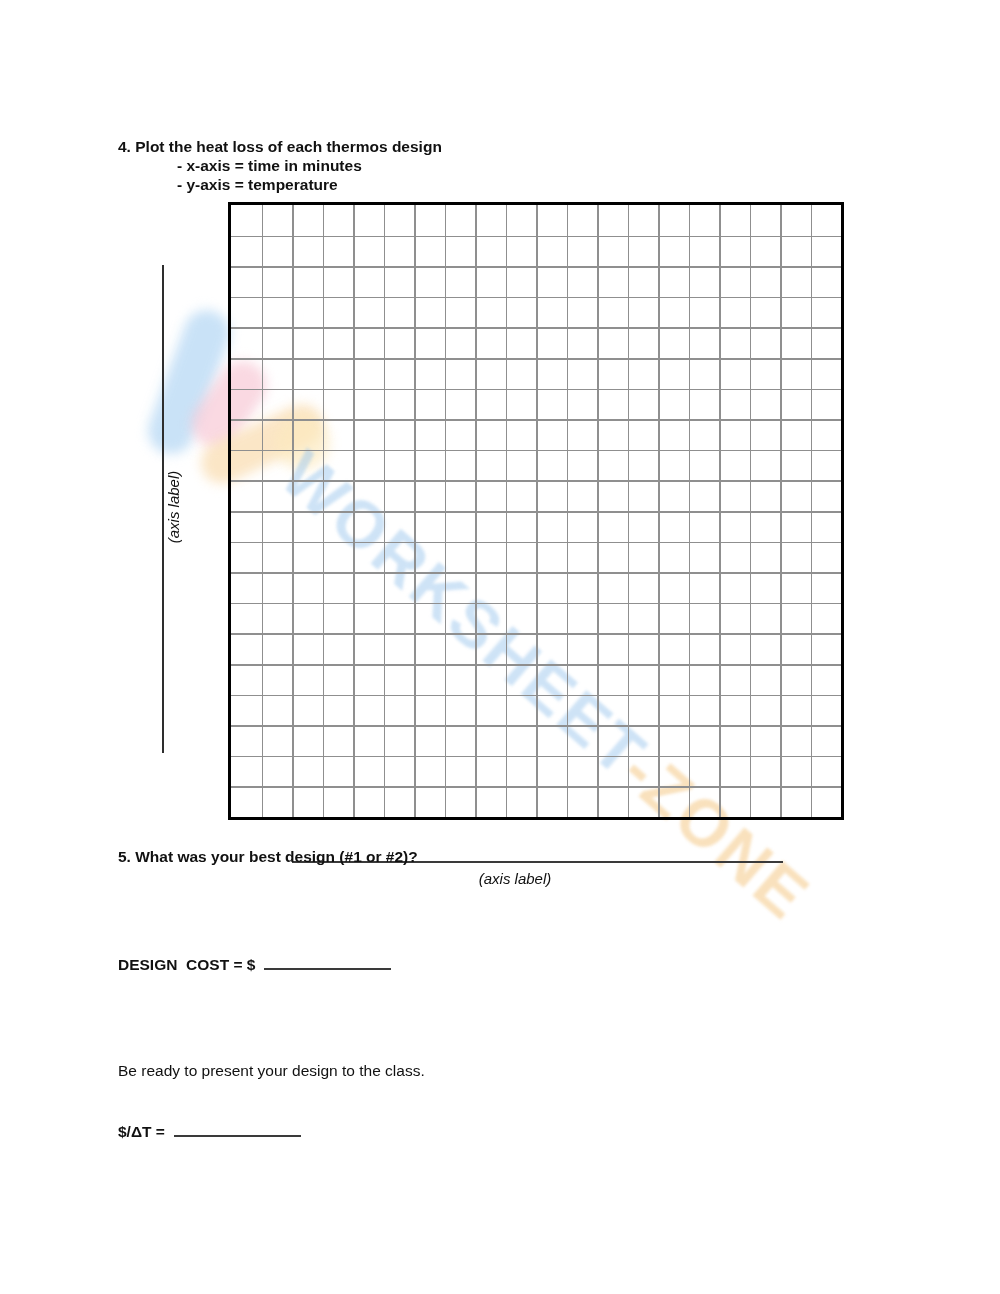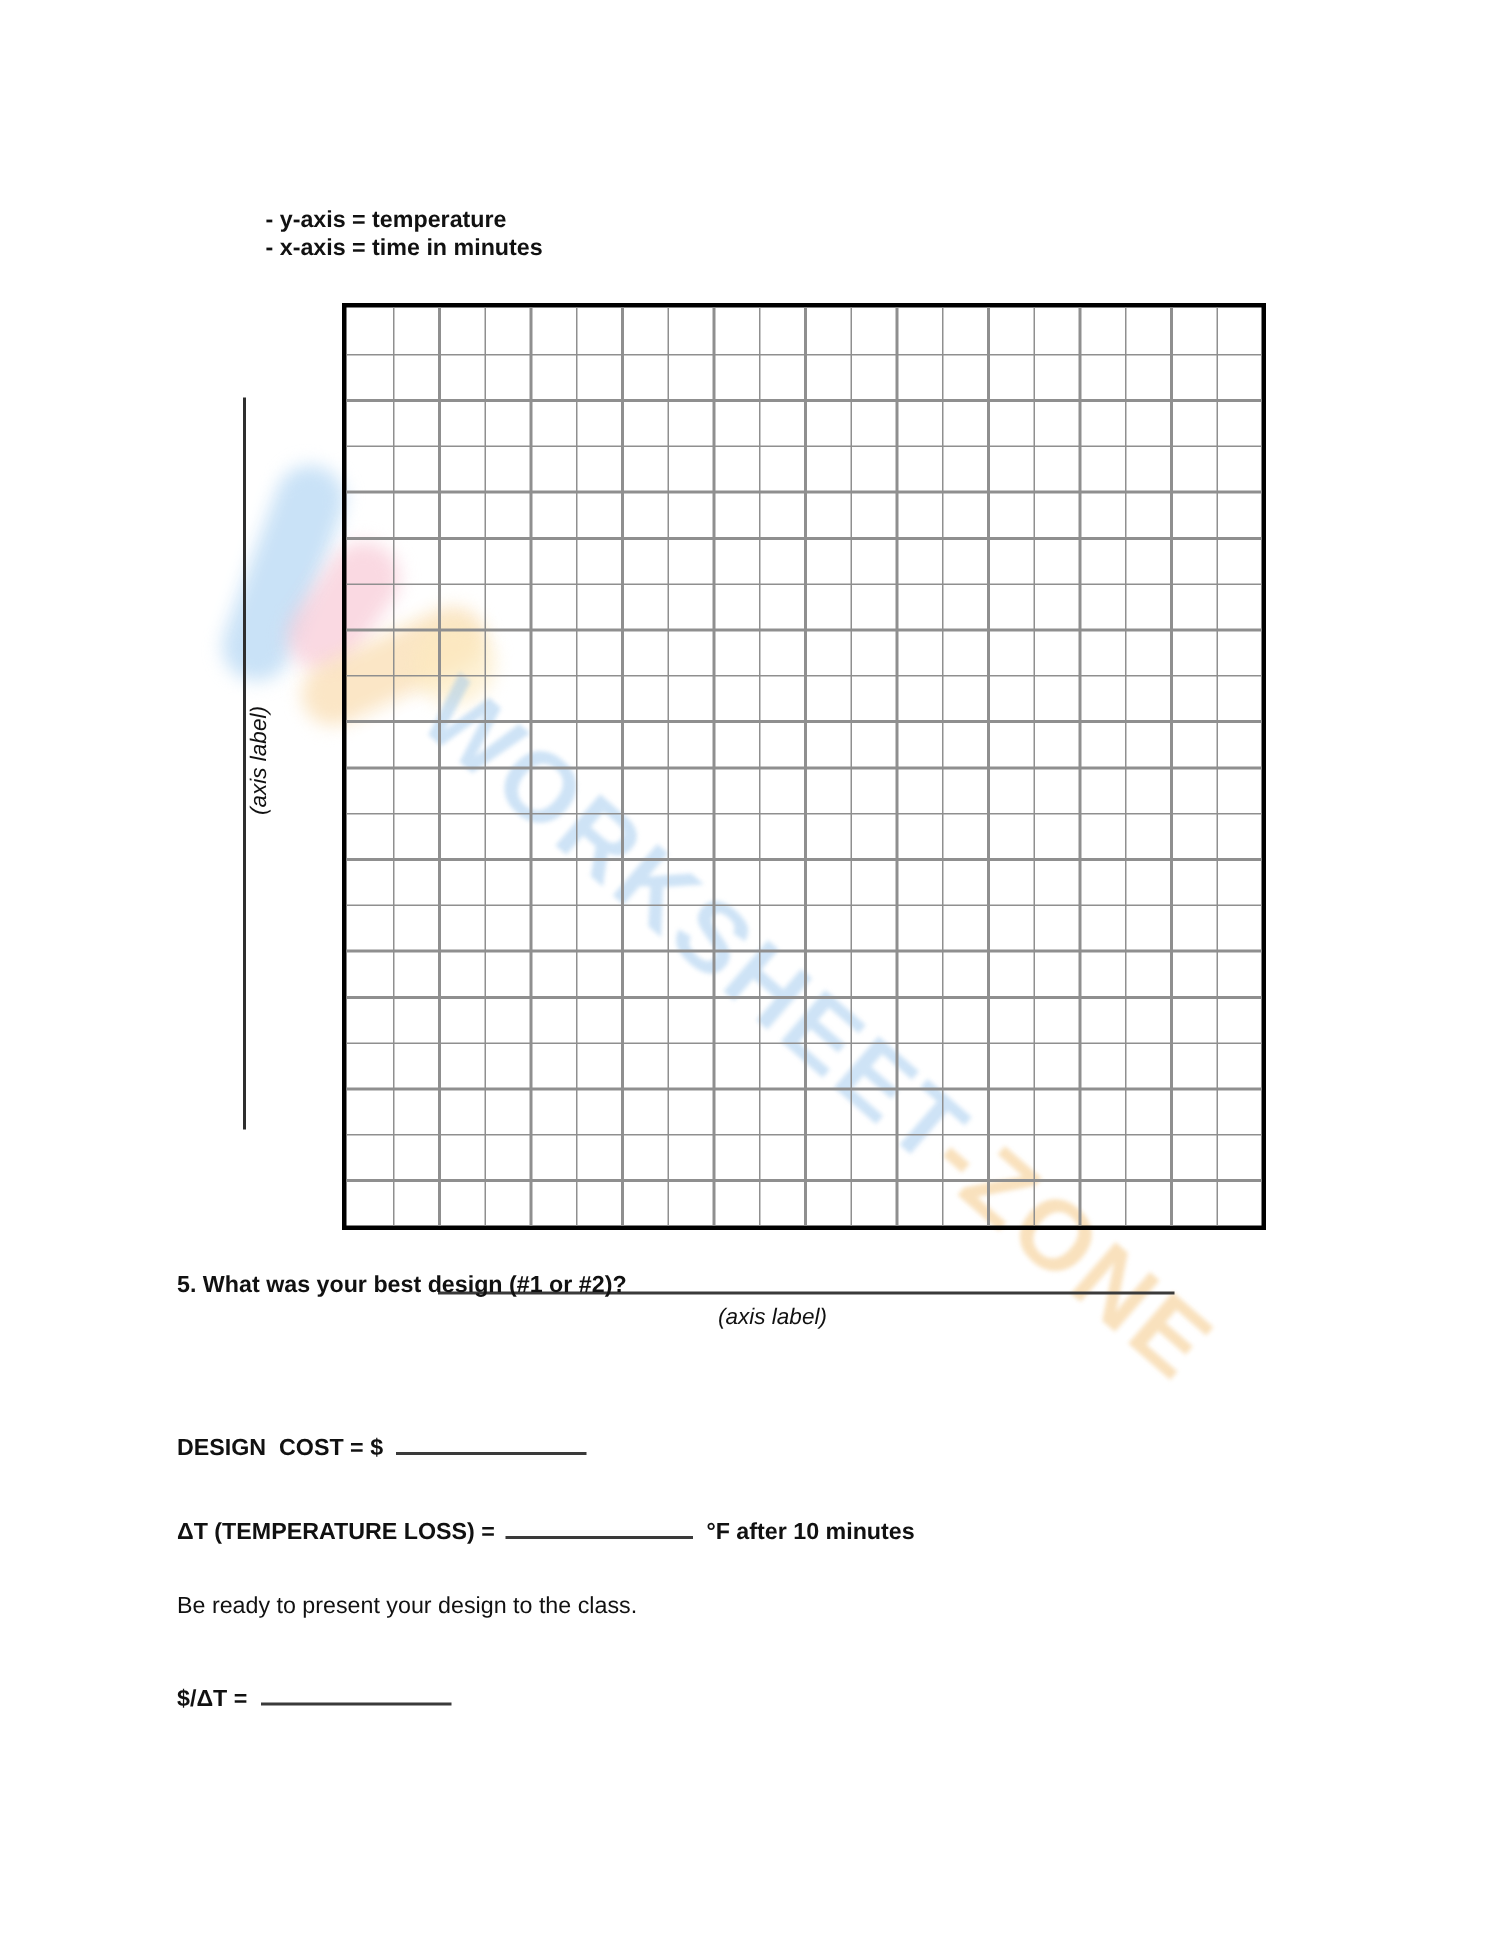--- a/index.html
+++ b/index.html
@@ -74,22 +74,23 @@
 
 <div class="page">
 
   <div class="logo-shape logo-blue"></div>
   <div class="logo-shape logo-pink"></div>
   <div class="logo-shape logo-orange"></div>
   <div class="logo-shape logo-yellow"></div>
   <div class="wm-text"><span class="wm-blue">WORKSHEET</span><span class="wm-orange">-ZONE</span></div>
 
   <div class="sec4">
+    <div>4. Plot the heat loss of each thermos design</div>
+    <div class="indent">- x-axis = time in minutes</div>
     <div class="indent">- y-axis = temperature</div>
-    <div class="indent">- x-axis = time in minutes</div>
   </div>
 
   <div class="grid">
       <div class="vline" style="left: 5%;"></div>
       <div class="vline" style="left: 10%;"></div>
       <div class="vline" style="left: 15%;"></div>
       <div class="vline" style="left: 20%;"></div>
       <div class="vline" style="left: 25%;"></div>
       <div class="vline" style="left: 30%;"></div>
       <div class="vline" style="left: 35%;"></div>
@@ -130,23 +131,20 @@
   <div class="yaxis-label">(axis label)</div>
   <div class="xaxis-line"></div>
   <div class="xaxis-label">(axis label)</div>
 
   <div class="q5">5. What was your best design (#1 or #2)?</div>
 
   <div class="row row-cost">
     <span class="label">DESIGN  COST = $</span><span class="blank cost"></span>
   </div>
 
-  <div class="row row-dt">
-    <span class="label">ΔT (TEMPERATURE LOSS) =</span><span class="blank dt"></span><span class="label">°F after 10 minutes</span>
-  </div>
 
   <div class="row row-ratio">
     <span class="label">$/ΔT =</span><span class="blank ratio"></span>
   </div>
 
   <div class="footer-note">Be ready to present your design to the class.</div>
 
 </div>
 
 </body></html>

